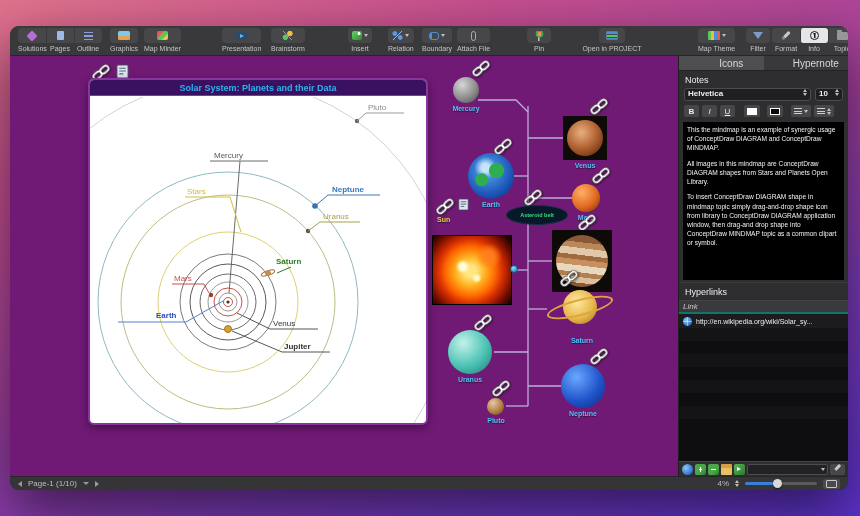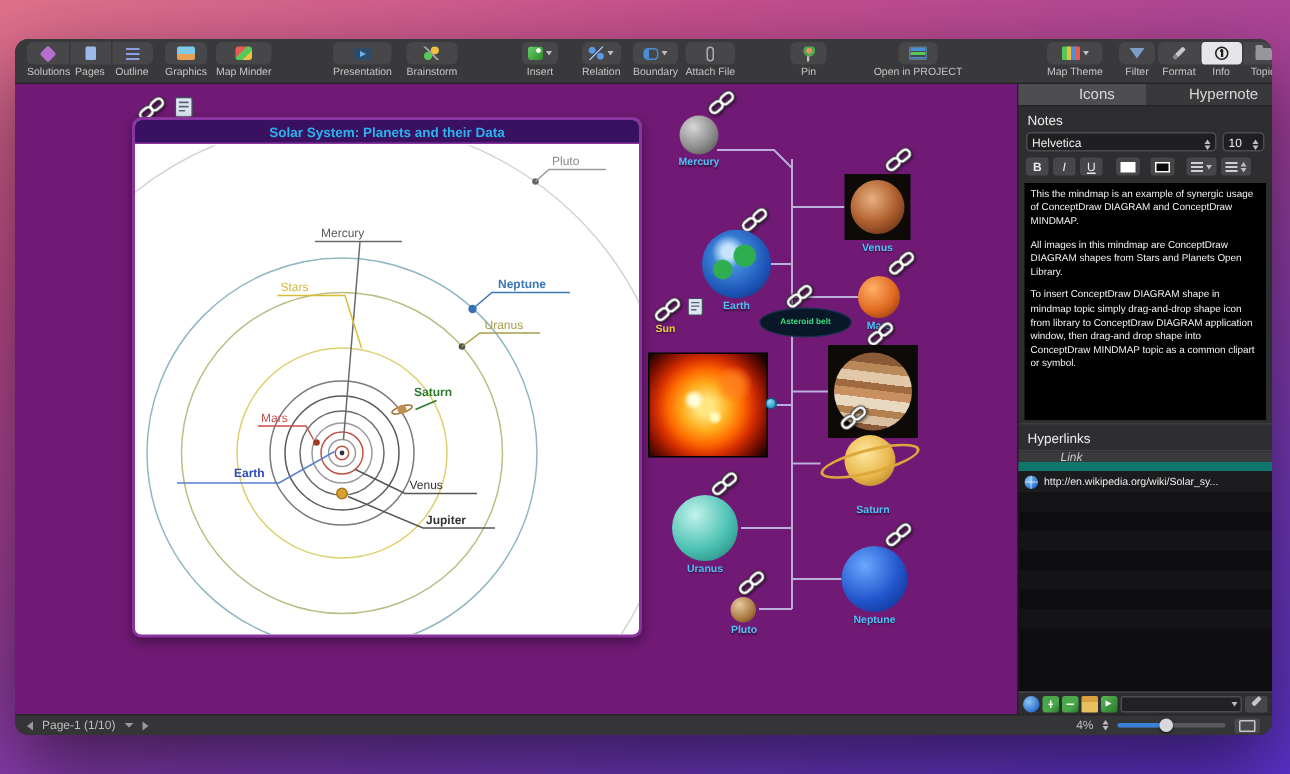--- a/index.html
+++ b/index.html
@@ -114,21 +114,21 @@
   .collapse-dot{ position:absolute; left:500px; top:209px; width:8px; height:8px; border-radius:50%;
     background:radial-gradient(circle at 35% 30%, #9adcf5, #2e9cc9 70%); border:1px solid #115a7c;}
   
   .panel{ width:170px; background:#2e2e30; border-left:1px solid #202022; display:flex; flex-direction:column; flex:none;}
   .ptabs{ display:flex; height:15px; background:#39393b; border-bottom:1px solid #232325;}
   .ptab{ flex:1; display:flex; align-items:center; justify-content:center; font-size:10px; color:#d8d8da;padding-left:20px;}
   .ptab.active{ background:#4e4e51; border-radius:0;}
   .plabel{ font-size:9px; color:#ececee; padding:4px 6px 2px;}
   .font-row{ display:flex; gap:4px; padding:1px 5px 0;}
   .dselect{ height:13px; background:#1f1f21; border:1px solid #4c4c4f; border-radius:3px; color:#ededef;
-    font-size:8px; display:flex; align-items:flex-end; padding:0 3px; gap:3px;}
+    font-size:8px; display:flex; align-items:flex-start; padding:0 3px; gap:3px;font-weight:bold;}
   .dselect .grow{ flex:1;}
   .fname{ flex:1;}
   .fsize{ width:28px;}
   .stepper{ display:flex; flex-direction:column; gap:1px; margin-left:auto;}
   .st-up{ width:0;height:0;border-left:2.5px solid transparent;border-right:2.5px solid transparent;border-bottom:3px solid #bfbfc1;}
   .st-dn{ width:0;height:0;border-left:2.5px solid transparent;border-right:2.5px solid transparent;border-top:3px solid #bfbfc1;}
   .fmt-row{ display:flex; gap:3px; padding:4px 5px 3px; align-items:center;}
   .fbtn{ width:15px; height:12px; background:#47474a; border-radius:2px; color:#ececee; font-size:8px;
     display:flex; align-items:center; justify-content:center;}
   .fbtn.b{font-weight:bold;} .fbtn.i{font-style:italic;} .fbtn.u{text-decoration:underline;}
@@ -137,21 +137,21 @@
   .sw.white{ background:#fff;}
   .sw.black{ background:#0a0a0a; border:1.5px solid #fff;}
   .wbtn{ height:12px; background:#47474a; border-radius:2px; display:flex; align-items:center; justify-content:center; gap:2px; padding:0 3px;}
   .listic{ width:8px; height:7px; background:repeating-linear-gradient(#d0d0d2 0 1.2px, transparent 1.2px 2.6px);}
   .notes-text{ height:158px; margin:2px 4px; background:#000; color:#f2f2f4; font-size:6.6px; line-height:1.4;
     padding:3px 4px; overflow:hidden; flex:none;}
   .notes-text p{ margin-bottom:6px;}
   .hyper-label{ font-size:9px; color:#ececee; padding:4px 6px 3px; border-top:1px solid #3c3c3e;}
   .link-table{ flex:1; display:flex; flex-direction:column; background:#0e0e10; border-top:1px solid #434345; min-height:0;}
   .link-header{ height:13px; flex:none; background:#3a3a3c; color:#c9c9cb; font-size:8px; display:flex; align-items:center;
-    padding-left:28px; border-bottom:6px solid #0f766e;font-style:italic;}
+    padding-left:4px; border-bottom:2px solid #0f766e;font-style:italic;}
   .link-row{ height:14px; flex:none; background:#1c1c1e; display:flex; align-items:center; gap:4px; padding:0 4px;
     color:#ececee; font-size:7px; white-space:nowrap; overflow:hidden;}
   .globe{ width:9px; height:9px; border-radius:50%; flex:none; background:
     linear-gradient(rgba(255,255,255,.55),rgba(255,255,255,.55)) 50% 50%/9px .8px no-repeat,
     linear-gradient(rgba(255,255,255,.55),rgba(255,255,255,.55)) 50% 50%/.8px 9px no-repeat,
     radial-gradient(circle at 35% 35%, #8ac8f0, #2a6ad0 75%);}
   .emptyrow{ height:13px; flex:none;}
   .emptyrow:nth-child(odd){ background:#141416;}
   .pbottom{ height:15px; flex:none; background:#2e2e30; border-top:1px solid #434345; display:flex; align-items:center; gap:2px; padding:0 3px;}
   .pico{ width:11px; height:11px; border-radius:2px; flex:none;}

